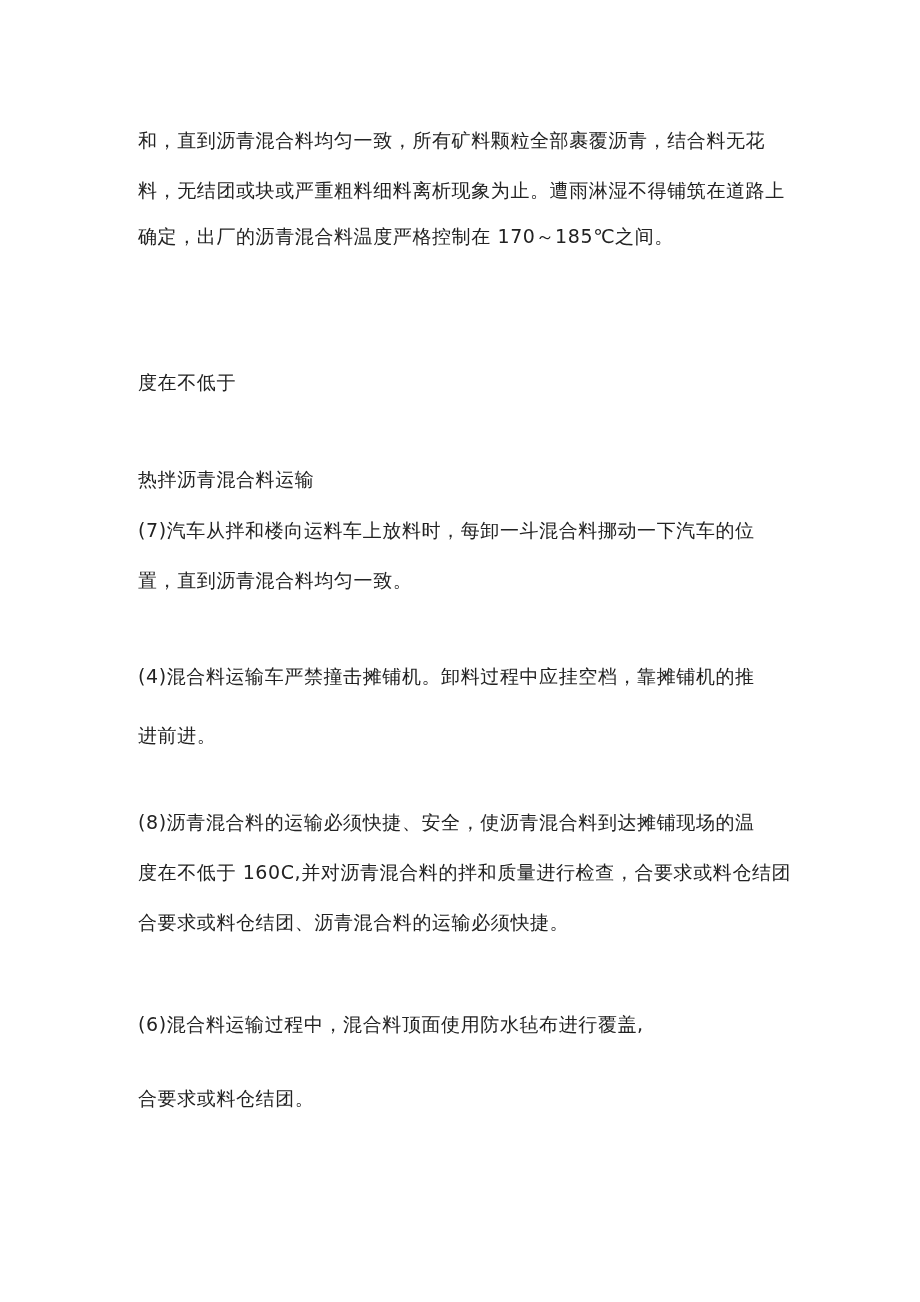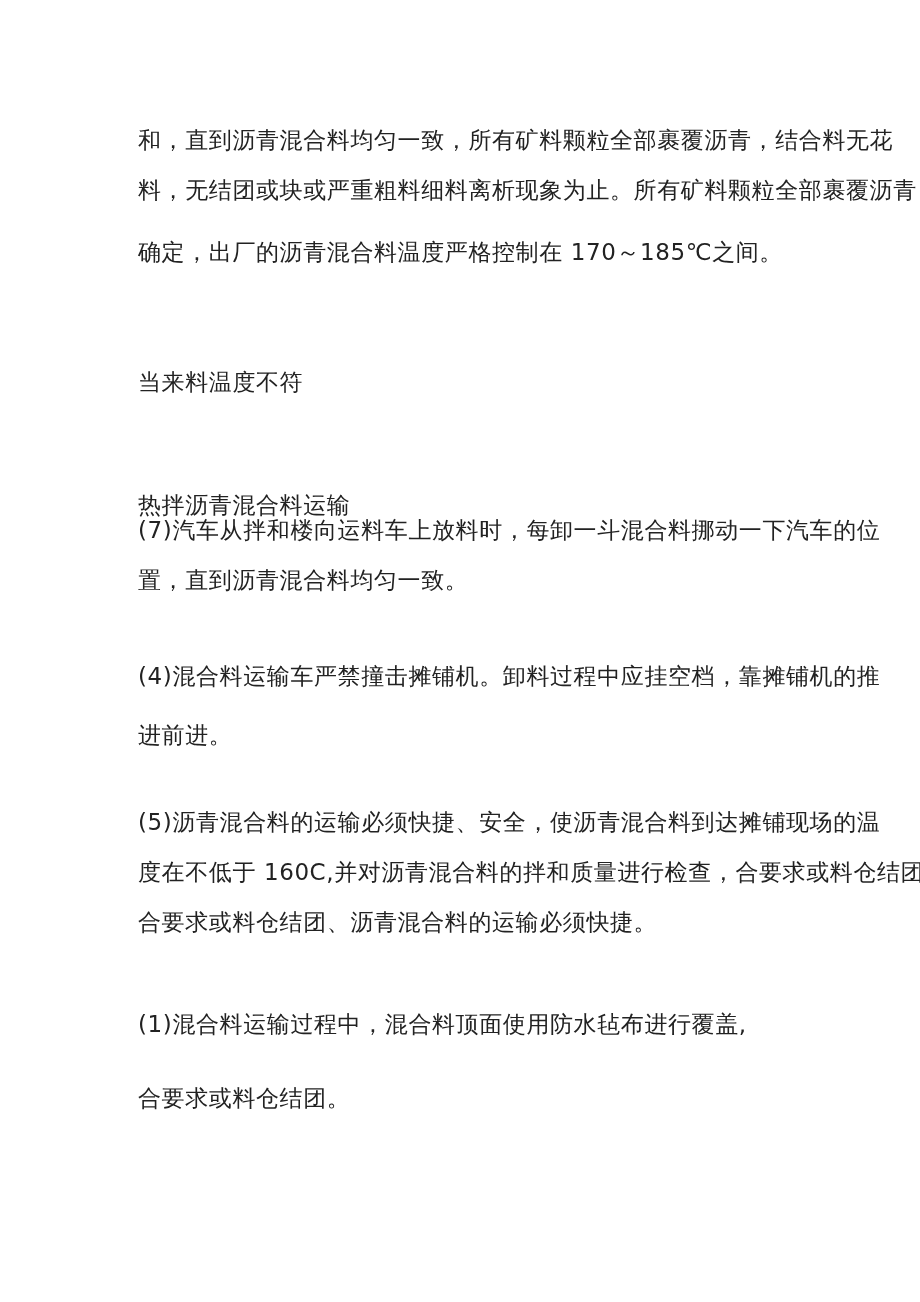--- a/index.html
+++ b/index.html
@@ -1,36 +1,36 @@
 <!DOCTYPE html>
 <html><head>
   <meta charset="utf-8">
   <style>
     html, body { margin: 0; padding: 0; background: #ffffff; }
     body { width: 920px; height: 1302px; position: relative; overflow: hidden;
       font-family: "DejaVu Sans", "Liberation Sans", sans-serif; color: #222; }
-    .line { position: absolute; left: 138px; font-size: 23px; line-height: 24px;
+    .line { position: absolute; left: 138px; font-size: 19px; line-height: 24px;
       white-space: nowrap; letter-spacing: 0.6px; }
   </style>
 </head>
 <body>
 
 <div>
   <div class="line" style="top:128px">和，直到沥青混合料均匀一致，所有矿料颗粒全部裹覆沥青，结合料无花</div>
-  <div class="line" style="top:178px">料，无结团或块或严重粗料细料离析现象为止。所有矿料颗粒全部裹覆沥青</div>
-  <div class="line" style="top:240px">确定，出厂的沥青混合料温度严格控制在 170～185℃之间。</div>
+  <div class="line" style="top:178px">料，无结团或块或严重粗料细料离析现象为止。遭雨淋湿不得铺筑在道路上</div>
+  <div class="line" style="top:224px">确定，出厂的沥青混合料温度严格控制在 170～185℃之间。</div>
 
-  <div class="line" style="top:370px">当来料温度不符</div>
-  <div class="line" style="top:493px">热拌沥青混合料运输</div>
+  <div class="line" style="top:370px">度在不低于</div>
+  <div class="line" style="top:467px">热拌沥青混合料运输</div>
 
   <div class="line" style="top:518px"> (7)汽车从拌和楼向运料车上放料时，每卸一斗混合料挪动一下汽车的位</div>
   <div class="line" style="top:568px">置，直到沥青混合料均匀一致。</div>
 
   <div class="line" style="top:664px"> (4)混合料运输车严禁撞击摊铺机。卸料过程中应挂空档，靠摊铺机的推</div>
   <div class="line" style="top:723px">进前进。</div>
 
-  <div class="line" style="top:810px"> (5)沥青混合料的运输必须快捷、安全，使沥青混合料到达摊铺现场的温</div>
+  <div class="line" style="top:810px"> (8)沥青混合料的运输必须快捷、安全，使沥青混合料到达摊铺现场的温</div>
   <div class="line" style="top:860px">度在不低于 160C,并对沥青混合料的拌和质量进行检查，合要求或料仓结团</div>
   <div class="line" style="top:910px">合要求或料仓结团、沥青混合料的运输必须快捷。</div>
 
-  <div class="line" style="top:1012px"> (1)混合料运输过程中，混合料顶面使用防水毡布进行覆盖,</div>
+  <div class="line" style="top:1012px"> (6)混合料运输过程中，混合料顶面使用防水毡布进行覆盖,</div>
   <div class="line" style="top:1086px">合要求或料仓结团。</div>
 </div>
 
 </body></html>

